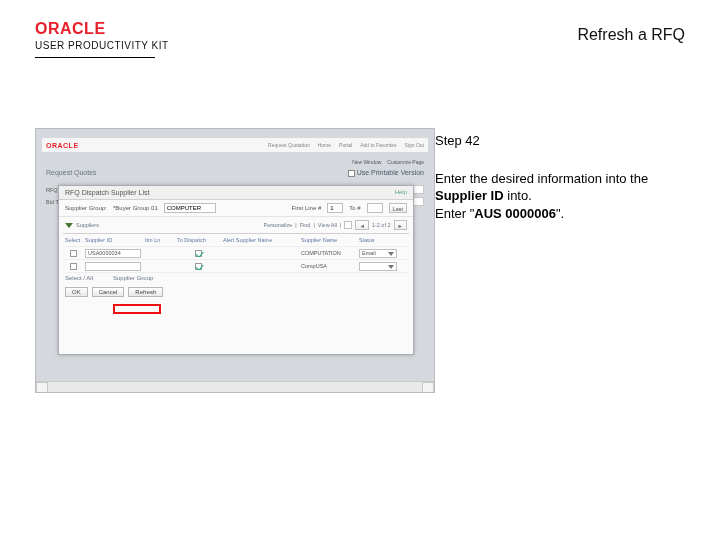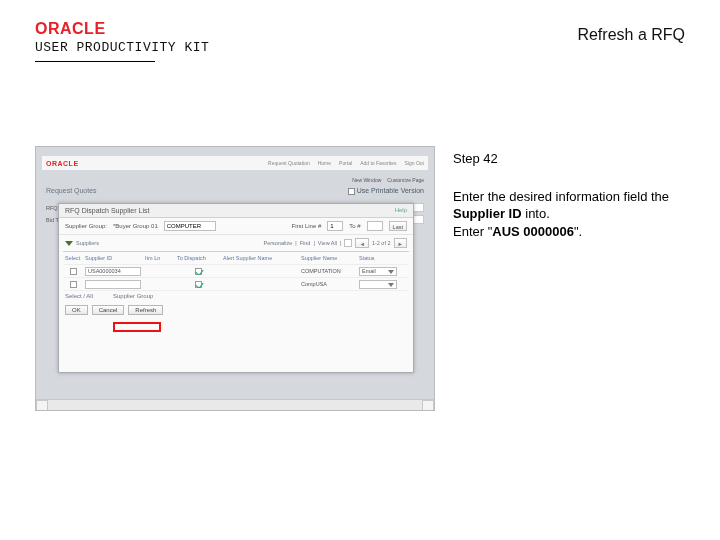--- a/index.html
+++ b/index.html
@@ -26,45 +26,42 @@
     display: flex;
     flex-direction: column;
   }
   .brand-oracle {
     color: #e8202a;
     font-weight: bold;
     font-size: 16px;
     letter-spacing: 0.5px;
   }
   .brand-sub {
-    font-size: 13px;
+    font-size: 10px;
     letter-spacing: 0.5px;
     color: #111;
     margin-top: 2px;
-    font-family: Liberation Mono, monospace;
   }
   .brand-underline {
     width: 120px;
     height: 1px;
     background: #000;
     margin-top: 6px;
   }
   .doc-title {
     font-size: 16px;
     color: #111;
     margin-top: 6px;
   }
   .body-row {
     position: absolute;
     top: 128px;
     left: 35px;
     right: 35px;
     display: flex;
-    gap: 18px;
-    margin-top: 18px;
   }
   .shot-wrap {
     width: 400px;
     height: 265px;
     background: #d5d8dd;
     border: 1px solid #b8bbbf;
     position: relative;
     overflow: hidden;
   }
   .shot-topbar {
@@ -417,19 +414,19 @@
 
     <div class="scrollbar-bottom">
       <div class="arrow l"></div>
       <div class="arrow r"></div>
     </div>
   </div>
 
   <div class="instructions">
     <div class="step">Step 42</div>
     <div class="para">
-      <span>Enter the desired information field the </span><span class="bold">Supplier ID</span><span> into.</span>
+      <span>Enter the desired information into the </span><span class="bold">Supplier ID</span><span> into.</span>
     </div>
     <div class="para">
       <span>Enter "</span><span class="bold">AUS 0000006</span><span>".</span>
     </div>
   </div>
 </div>
 
 </body></html>

